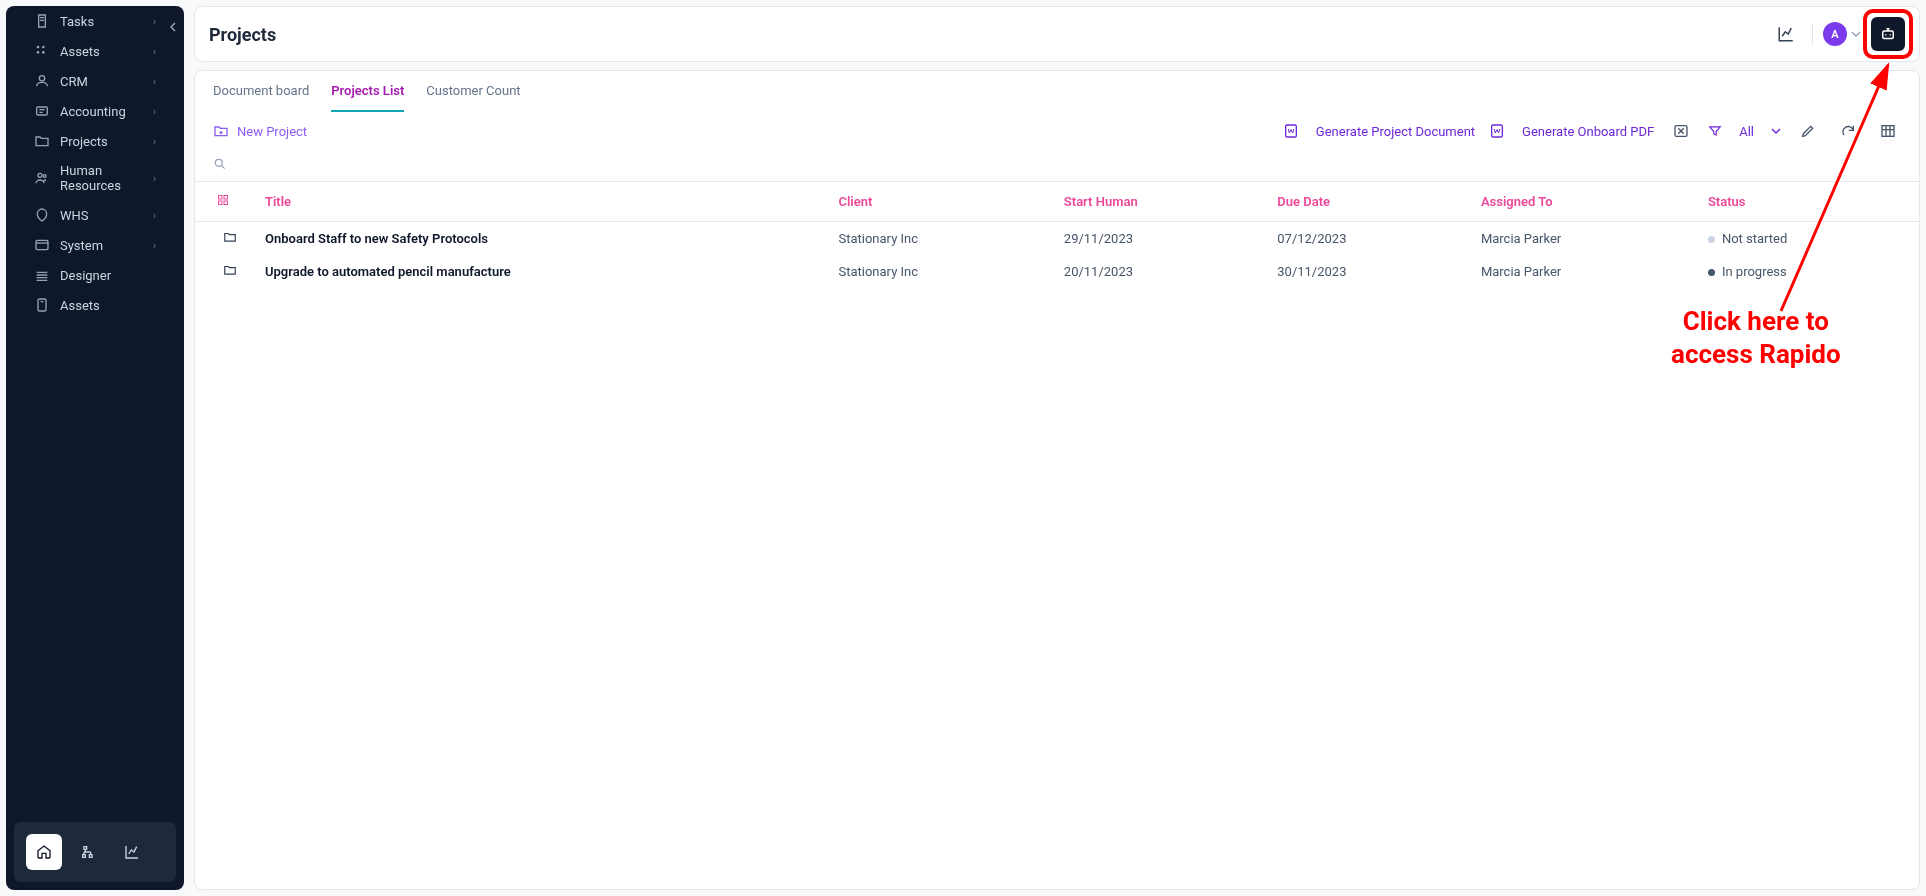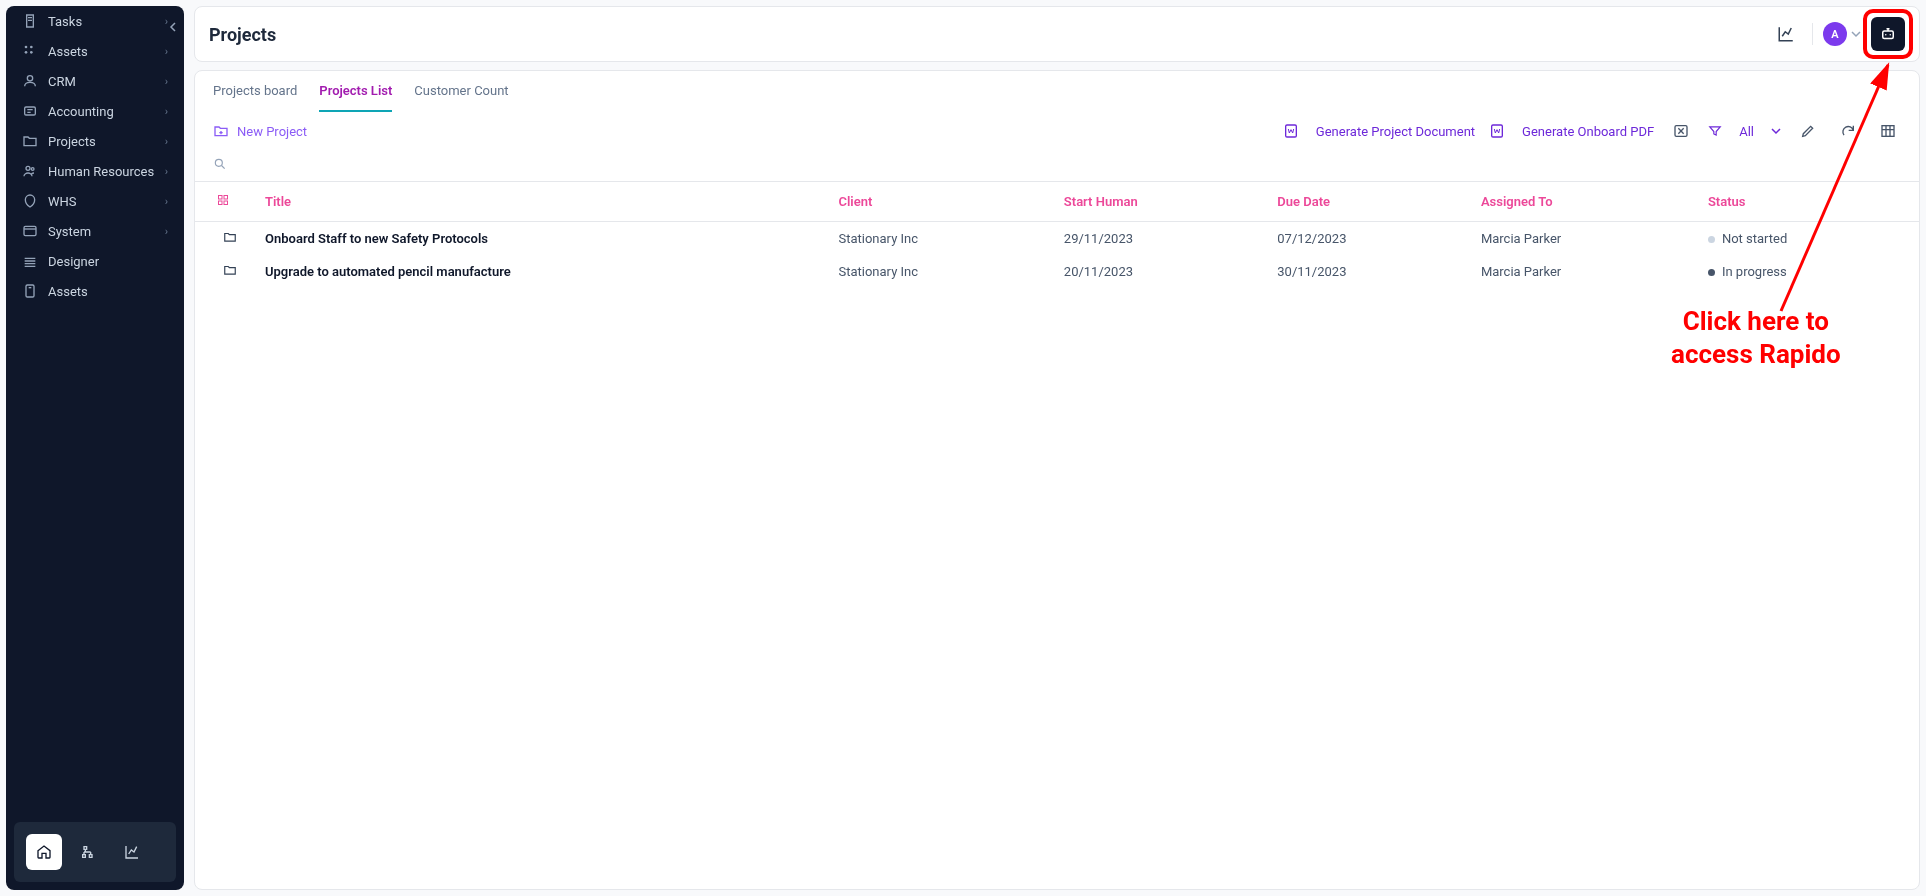--- a/index.html
+++ b/index.html
@@ -4,21 +4,21 @@
 <style>
   * { box-sizing: border-box; margin: 0; padding: 0; }
   html, body { height: 100%; font-family: -apple-system, BlinkMacSystemFont, "Segoe UI", Roboto, sans-serif; font-size: 13px; color: #1e293b; background: #f8f9fb; }
   body { padding: 6px; }
   .app { display: flex; height: 100%; gap: 10px; }
   
   .sidebar { width: 178px; background: #0f172a; border-radius: 8px; display: flex; flex-direction: column; color: #cbd5e1; position: relative; }
   .sidebar-toggle { position: absolute; top: 14px; right: 6px; color: #94a3b8; cursor: pointer; }
   .logo { display: flex; align-items: center; gap: 8px; padding: 18px 14px 20px 14px; color: #fff; font-weight: 700; font-size: 17px; }
   .logo svg { width: 22px; height: 22px; }
-  .nav { flex: 1; overflow: auto; padding: 0 6px; }
+  .nav { flex: 1; overflow: auto; padding: 0 18px; }
   .nav-item { display: flex; align-items: center; gap: 10px; padding: 7px 10px; border-radius: 6px; cursor: pointer; font-size: 13px; color: #cbd5e1; position: relative; }
   .nav-item .chev { margin-left: auto; color: #64748b; font-size: 11px; }
   .nav-item .i { width: 16px; height: 16px; display: inline-flex; align-items: center; justify-content: center; color:#94a3b8; }
   .sidebar-footer { padding: 12px; display: flex; gap: 8px; background: #1e293b; margin: 0 8px 8px 8px; border-radius: 6px; }
   .sf-btn { flex: 0 0 auto; width: 36px; height: 36px; border-radius: 6px; display: flex; align-items: center; justify-content: center; color: #cbd5e1; background: transparent; }
   .sf-btn.active { background: #fff; color: #0f172a; }
   
   .main { flex: 1; display: flex; flex-direction: column; gap: 8px; min-width: 0; }
   .topbar { background: #fff; border: 1px solid #e5e7eb; border-radius: 8px; display: flex; align-items: center; padding: 10px 14px; }
   .topbar h1 { font-size: 18px; font-weight: 700; }
@@ -207,21 +207,21 @@
             <rect x="5" y="8" width="14" height="10" rx="2" fill="none" stroke="currentColor" stroke-width="2"></rect>
             <circle cx="9" cy="13" r="1" fill="currentColor"></circle>
             <circle cx="15" cy="13" r="1" fill="currentColor"></circle>
             <path d="M12 8V5m-2 0h4" stroke="currentColor" stroke-width="2"></path>
           </svg>
       </div>
     </div>
 
     <div class="content">
       <div class="tabs" id="tabs">
-          <div class="tab">Projects board</div>
+          <div class="tab">Document board</div>
           <div class="tab active">Projects List</div>
           <div class="tab">Customer Count</div>
         </div>
 
       <div class="actionbar">
         <div class="new">
           <svg width="16" height="16" viewBox="0 0 24 24">
               <path fill="none" stroke="currentColor" stroke-width="2" d="M3 6h6l2 2h10v11H3zM12 12v5m-2.5-2.5h5"></path>
             </svg>
           <span>New Project</span>

